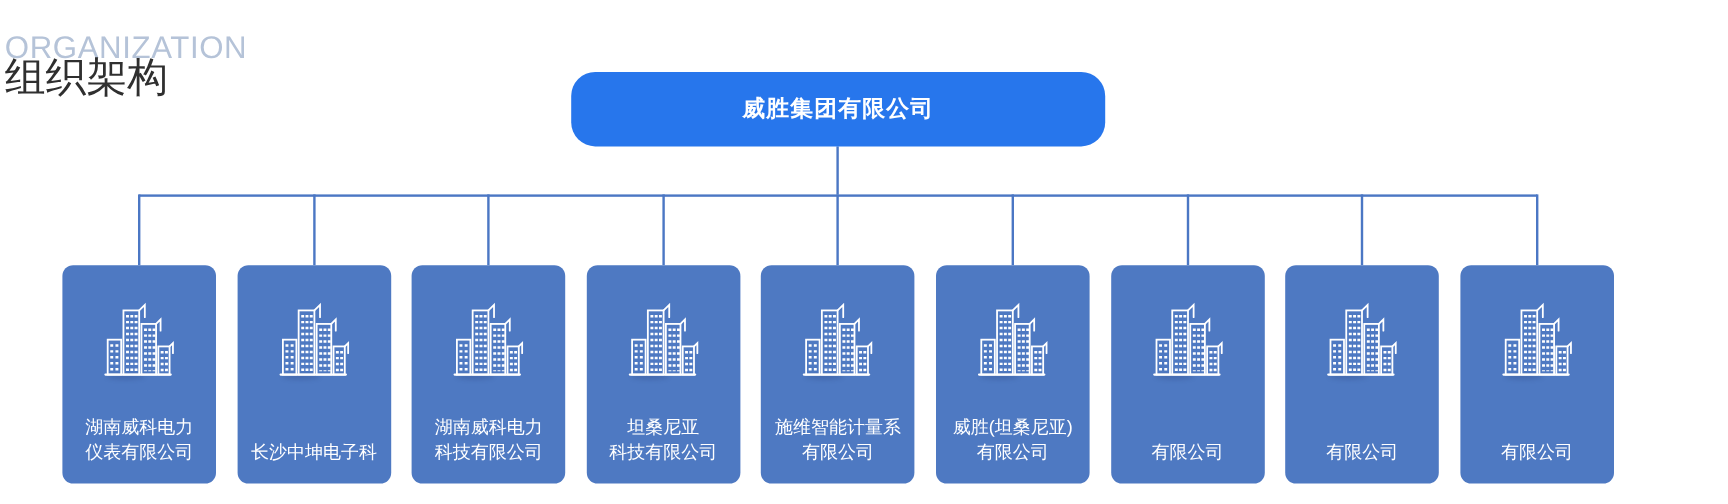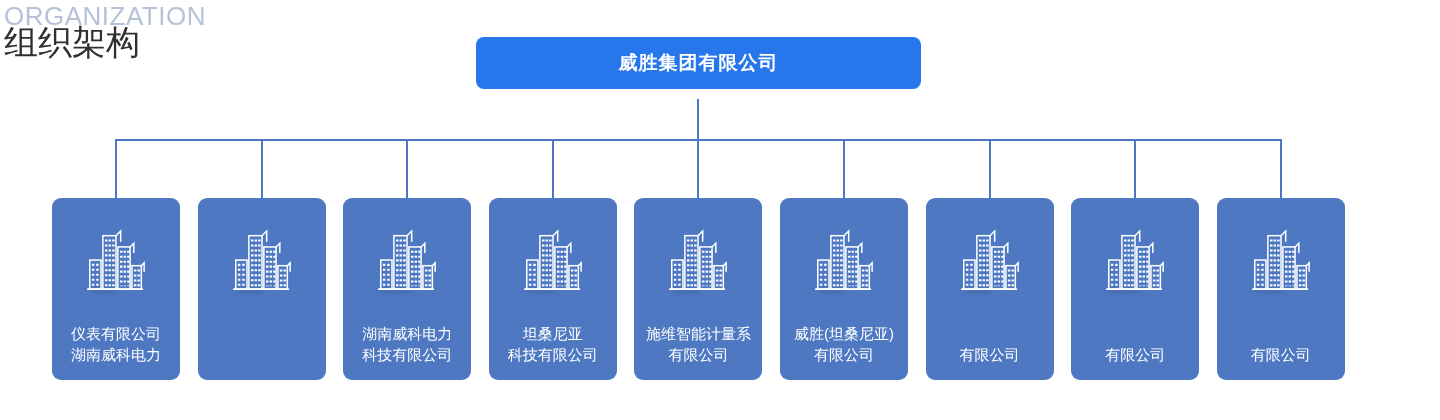--- a/index.html
+++ b/index.html
@@ -3,41 +3,41 @@
 <meta charset="utf-8">
 <style>
   html, body { margin: 0; padding: 0; }
   body {
     width: 1440px; height: 420px;
     background: #ffffff;
     position: relative;
     overflow: hidden;
     font-family: "Liberation Sans", "DejaVu Sans", sans-serif;
   }
-  .stage { position: absolute; inset: 0; }
+  .stage { position: absolute; inset: 0; margin-top: 23px; }
 
   
   .eyebrow {
     position: absolute; left: 4px; top: 0px;
     font-size: 26px; line-height: 32px; font-weight: 400;
     letter-spacing: 0.5px;
     color: var(--eyebrow-text, #b5c3d8);
   }
   .page-title {
     position: absolute; left: 4px; top: 18px;
     font-size: 34px; line-height: 48px; font-weight: 500;
     color: var(--title-text, #2f2f2f);
   }
 
   
   .root-node {
     position: absolute; left: 476px; top: 37px;
-    width: 445px; height: 52px;
+    width: 445px; height: 62px;
     background: var(--root-bg, #2776ec);
-    border-radius: 8px;
+    border-radius: 20px;
     display: flex; align-items: center; justify-content: center;
   }
   .root-node .root-label {
     color: #ffffff; font-size: 19px; font-weight: 700; letter-spacing: 1px;
   }
 
   
   .stem {
     position: absolute; left: 697px; top: 99px;
     width: 2px; height: 40px;
@@ -121,31 +121,32 @@
     <span class="root-label">威胜集团有限公司</span>
   </div>
 
   <div class="cards">
 
     <div class="card">
       <svg class="bicon">
           <use href="#bldg"></use>
         </svg>
       <div class="card-label">
+        <div>湖南威科电力</div>
         <div>仪表有限公司</div>
-        <div>湖南威科电力</div>
-        <div></div>
-      </div>
-    </div>
-
-    <div class="card">
-      <svg class="bicon">
-          <use href="#bldg"></use>
-        </svg>
-      <div class="card-label">
+        <div></div>
+      </div>
+    </div>
+
+    <div class="card">
+      <svg class="bicon">
+          <use href="#bldg"></use>
+        </svg>
+      <div class="card-label">
+        <div>长沙中坤电子科</div>
         <div></div>
       </div>
     </div>
 
     <div class="card">
       <svg class="bicon">
           <use href="#bldg"></use>
         </svg>
       <div class="card-label">
         <div>湖南威科电力</div>

